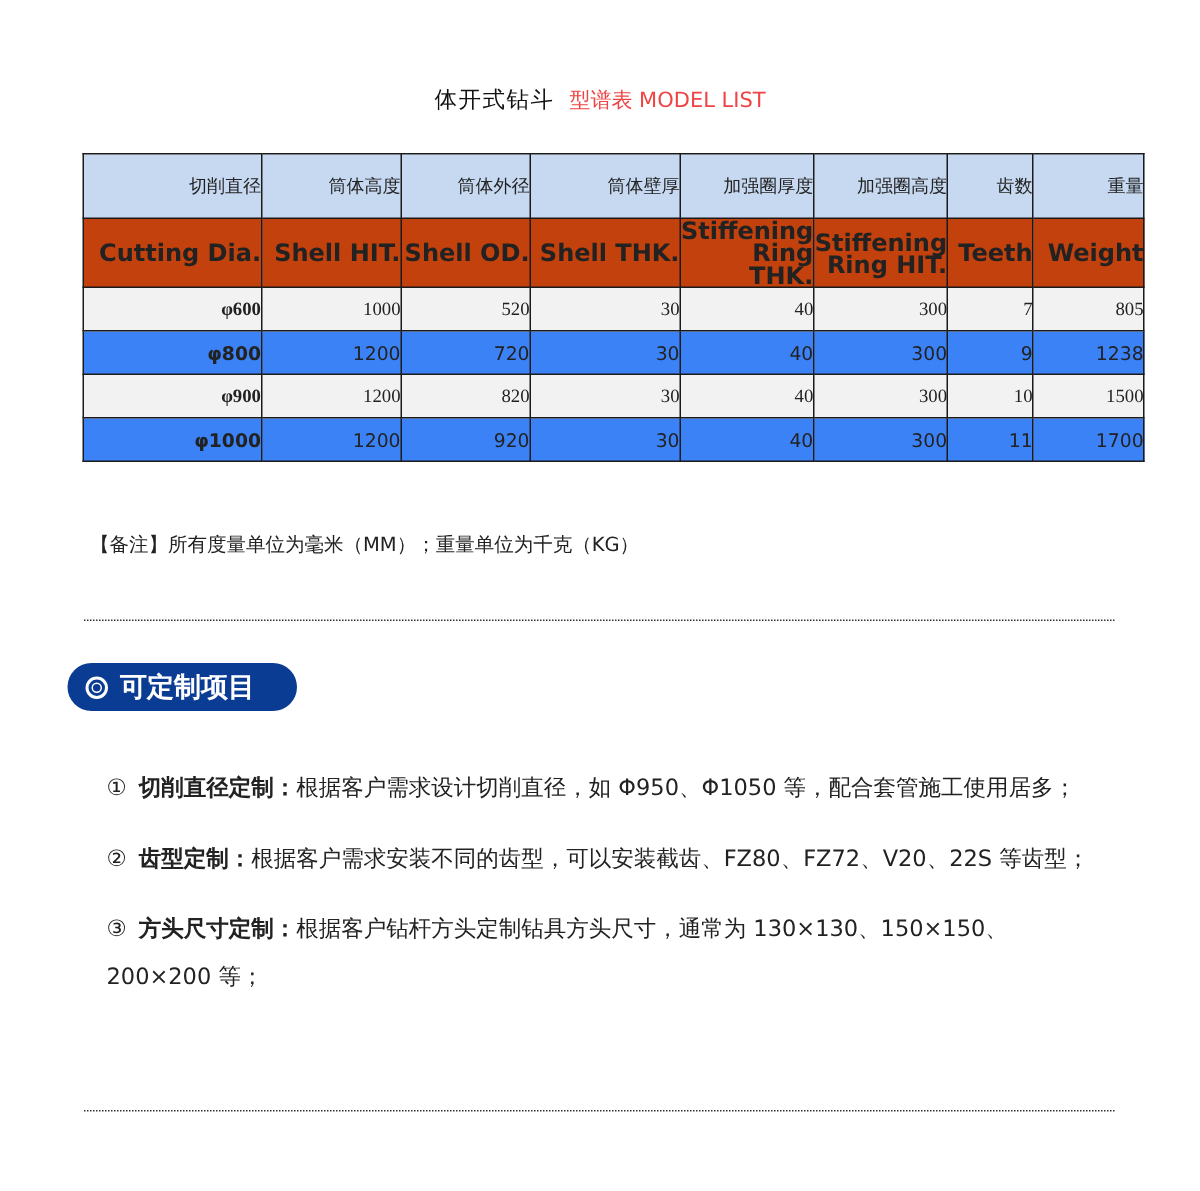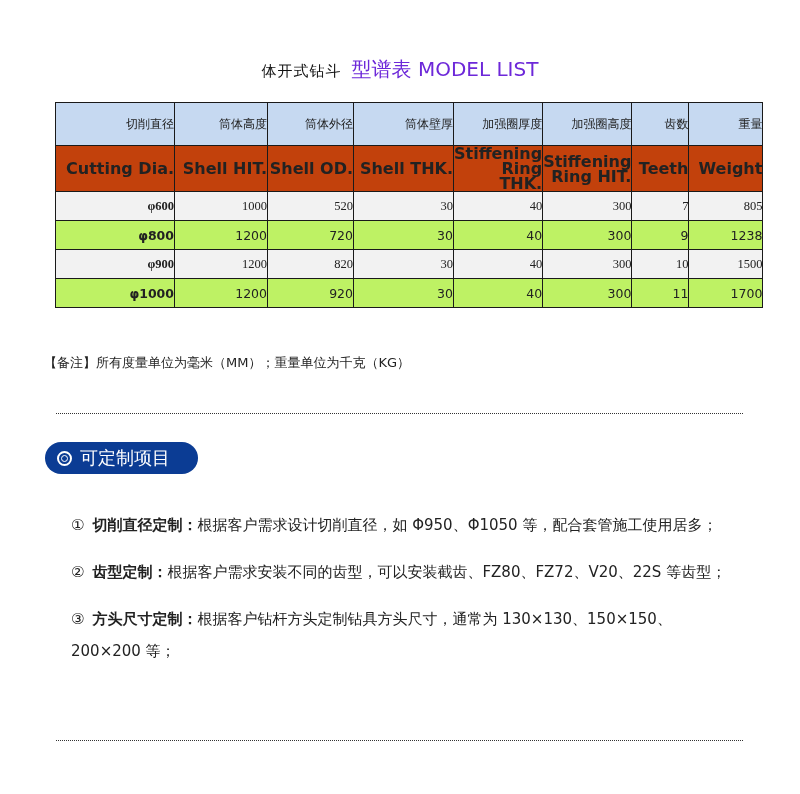--- a/index.html
+++ b/index.html
@@ -1,33 +1,33 @@
 <!DOCTYPE html>
 <html><head>
 <meta charset="utf-8">
 <style>
   html, body { margin: 0; padding: 0; background: #ffffff; }
   body { width: 800px; height: 794px; position: relative; overflow: hidden;
          font-family: "DejaVu Sans", "Liberation Sans", sans-serif; color: #1a1a1a; }
   .title { position: absolute; top: 56px; left: 0; width: 800px; text-align: center; white-space: nowrap; }
   .title .main { font-size: 15px; font-weight: normal; color: #111; letter-spacing: 1px; }
-  .title .sub { font-size: 20px; color: #6d28d9; margin-left: 10px; margin-top: 48px; }
+  .title .sub { font-size: 14px; color: #ef4444; margin-left: 10px; margin-top: 48px; }
   table.spec { position: absolute; left: 55px; top: 102px; border-collapse: collapse;
                font-family: "DejaVu Sans", sans-serif; }
   table.spec td { border: 1.5px solid #1a1a1a; text-align: right; padding: 0; font-size: 12.5px; color: #222; }
   table.spec tr.h1 td { height: 42px; background: #c6d9f1; font-size: 12px; }
   table.spec tr.h2 td { height: 41px; background: #c2410c; font-weight: bold; font-size: 16px; line-height: 15px; }
   table.spec tr.row td { height: 28px; }
   table.spec tr.row.odd td { background: #f2f2f2; font-family: Liberation Serif, serif; }
-  table.spec tr.row.even td { background: #bef264; }
+  table.spec tr.row.even td { background: #3b82f6; }
   table.spec tr.row td.first { font-weight: bold; }
-  .note { position: absolute; left: 44px; top: 354px; font-size: 13px; color: #222; white-space: nowrap; }
+  .note { position: absolute; left: 60px; top: 354px; font-size: 13px; color: #222; white-space: nowrap; }
   .dots { position: absolute; left: 56px; width: 687px; height: 0; border-top: 1.5px dotted #333; }
   .badge { position: absolute; left: 45px; top: 442px; width: 153px; height: 32px;
-           background: #0b3c94; border-radius: 16px; color: #fff; font-size: 18px; font-weight: normal;
+           background: #0b3c94; border-radius: 16px; color: #fff; font-size: 18px; font-weight: bold;
            display: flex; align-items: center; padding-left: 12px; box-sizing: border-box; white-space: nowrap; }
   .badge .ring { display: inline-block; width: 15px; height: 15px; border: 2px solid #fff; border-radius: 50%;
                  position: relative; margin-right: 8px; box-sizing: border-box; }
   .badge .ring::after { content: ""; position: absolute; left: 2px; top: 2px; width: 7px; height: 7px;
                         border: 1.5px solid #fff; border-radius: 50%; box-sizing: border-box; }
   .items { position: absolute; left: 56px; top: 494px; width: 690px; font-size: 15px; line-height: 32px; color: #222; }
   .items p { margin: 15px; }
   .items .num { margin-right: 8px; }
   .items .label { font-weight: bold; }
 </style>

